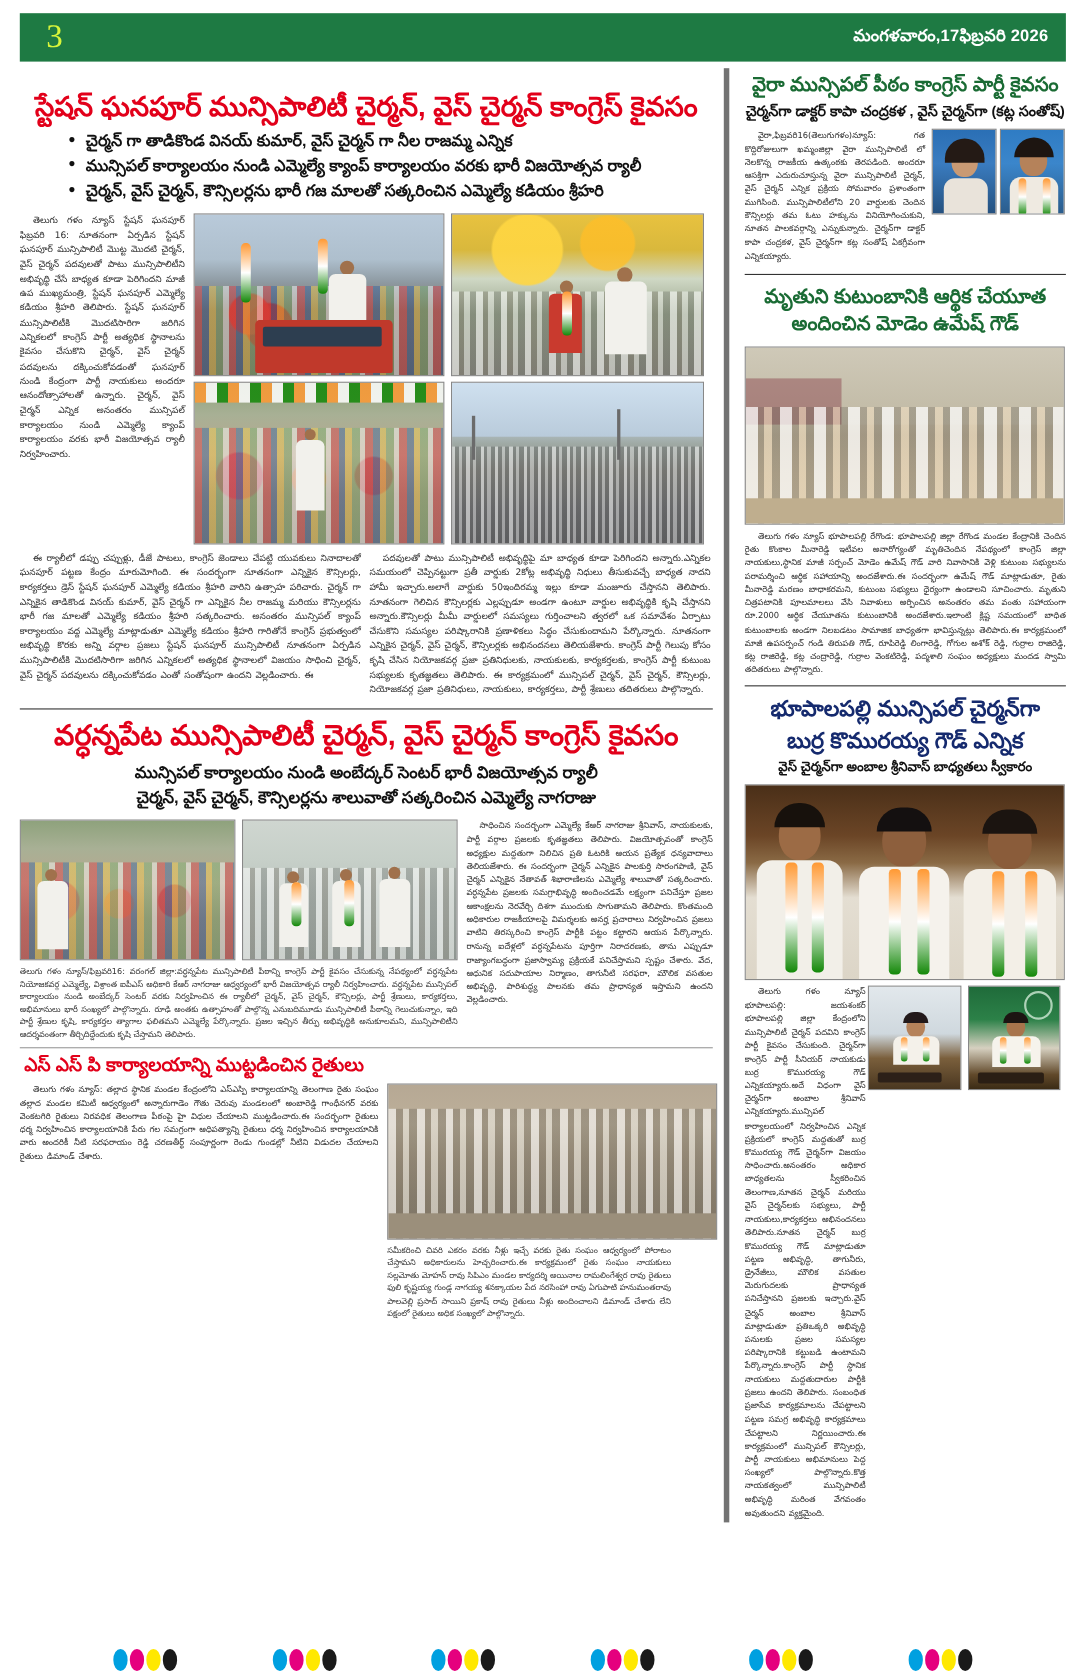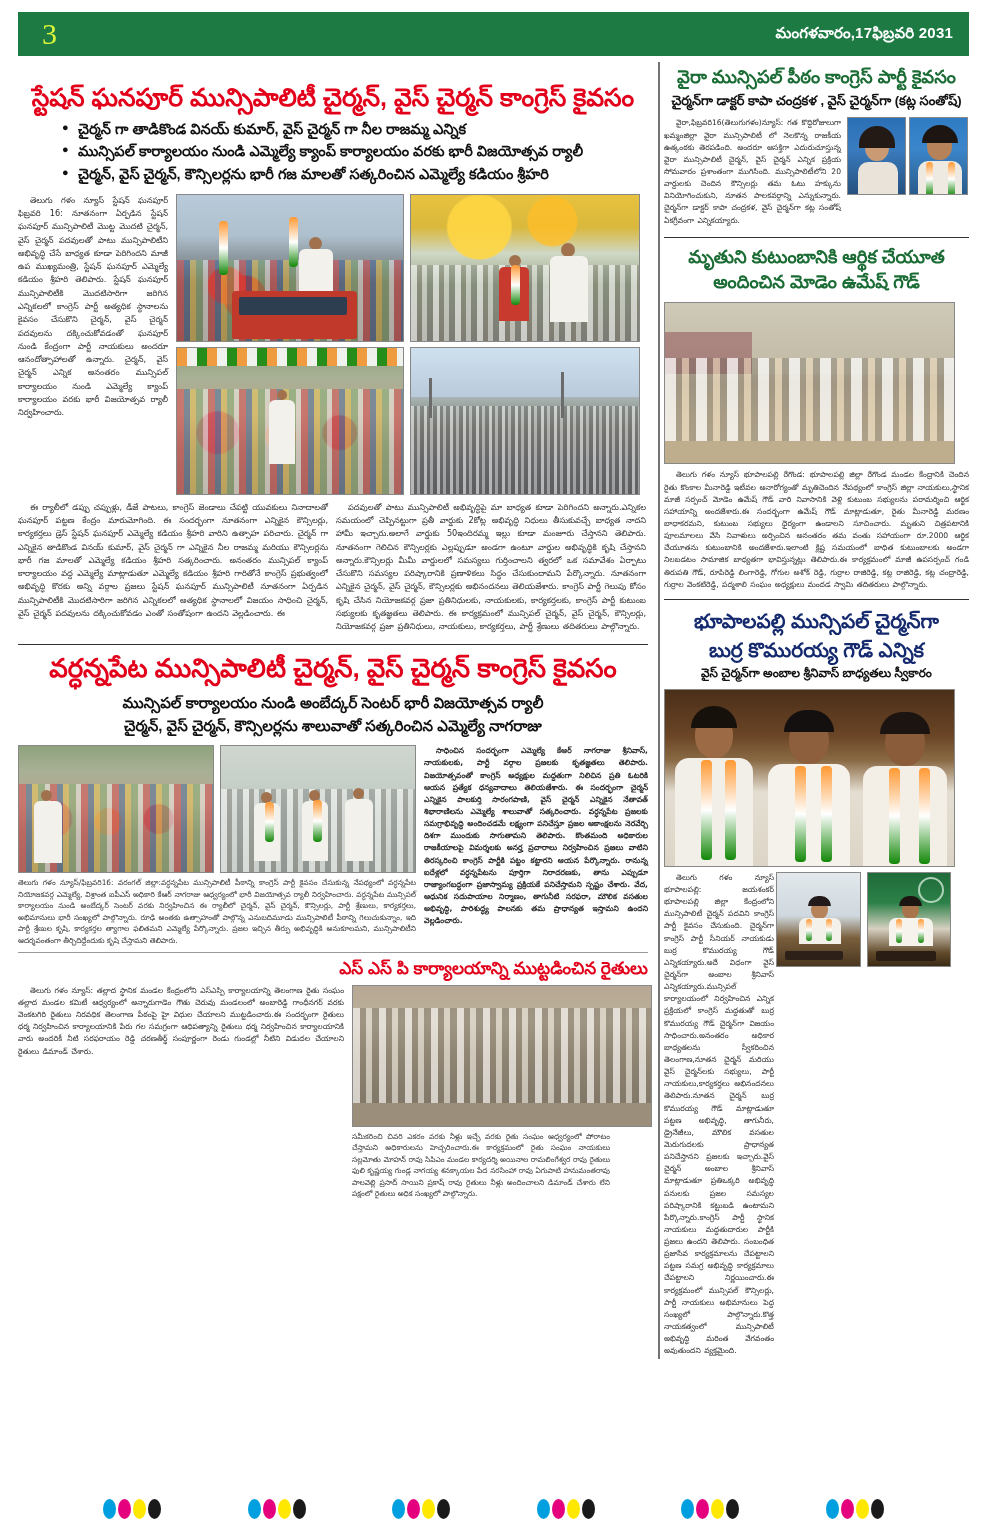--- a/index.html
+++ b/index.html
@@ -19,21 +19,21 @@
     height:44px; background:#1e7a43; margin:12px 0 0 0;
     display:flex; align-items:center; justify-content:space-between;
     padding:0 16px 0 24px;
   }
   .page-no { color:#d8f53a; font-size:30px; font-family:"Liberation Serif", serif; line-height:1; }
   .masthead-date { color:#ffffff; font-size:15px; font-weight:bold; letter-spacing:.2px; }
 
   
   .cols { display:flex; gap:0; margin-top:6px; }
   .col-left { width:640px; padding-right:10px; }
-  .col-right { width:311px; padding-left:4px; border-left:2px solid #737373; }
+  .col-right { width:311px; padding-left:14px; border-left:5px solid #737373; }
 
   
   .hl-red {
     color:#e2001a; font-weight:bold; text-align:center; line-height:1.22;
     font-family:"Liberation Sans", sans-serif;
   }
   .hl-green { color:#1a6b34; font-weight:bold; text-align:center; line-height:1.3; }
   .hl-navy  { color:#152a6e; font-weight:bold; text-align:center; line-height:1.3; }
 
   .h1-main { font-size:25px; margin:20px 0 6px; }
@@ -152,21 +152,21 @@
 
   .small-ph-row { display:flex; gap:6px; }
 </style>
 </head>
 <body>
 
 <div class="page">
 
   <div class="masthead" style="background: rgb(30, 122, 67);">
     <div class="page-no" style="color: rgb(216, 245, 58);">3</div>
-    <div class="masthead-date">మంగళవారం,17ఫిబ్రవరి 2031</div>
+    <div class="masthead-date">మంగళవారం,17ఫిబ్రవరి 2026</div>
   </div>
 
   <div class="cols">
 
     <div class="col-left">
 
       <div>
         <div class="hl-red h1-main">స్టేషన్ ఘనపూర్ మున్సిపాలిటీ చైర్మన్, వైస్ చైర్మన్ కాంగ్రెస్ కైవసం</div>
         <ul class="bullets">
           <li>చైర్మన్ గా తాడికొండ వినయ్ కుమార్, వైస్ చైర్మన్ గా నీల రాజమ్మ ఎన్నిక</li>
@@ -257,32 +257,32 @@
                 <div class="sash" style="left:44px;top:56px;height:40px;"></div>
                 <div class="face" style="width:11px;height:11px;left:88px;top:44px;"></div>
                 <div class="torso" style="width:26px;height:60px;left:81px;top:55px;"></div>
                 <div class="sash" style="left:92px;top:54px;height:42px;"></div>
                 <div class="face" style="width:11px;height:11px;left:132px;top:42px;"></div>
                 <div class="torso" style="width:28px;height:62px;left:124px;top:53px;"></div>
               </div>
             </div>
             <div class="caption" style="margin-top:4px;">తెలుగు గళం న్యూస్/ఫిబ్రవరి16: వరంగల్ జిల్లా:వర్ధన్నపేట మున్సిపాలిటీ పీఠాన్ని కాంగ్రెస్ పార్టీ కైవసం చేసుకున్న నేపథ్యంలో వర్ధన్నపేట నియోజకవర్గ ఎమ్మెల్యే, విశ్రాంత ఐపీఎస్ అధికారి కేఆర్ నాగరాజు ఆధ్వర్యంలో భారీ విజయోత్సవ ర్యాలీ నిర్వహించారు. వర్ధన్నపేట మున్సిపల్ కార్యాలయం నుండి అంబేద్కర్ సెంటర్ వరకు నిర్వహించిన ఈ ర్యాలీలో చైర్మన్, వైస్ చైర్మన్, కౌన్సిలర్లు, పార్టీ శ్రేణులు, కార్యకర్తలు, అభిమానులు భారీ సంఖ్యలో పాల్గొన్నారు. రూఢి అంతకు ఉత్సాహంతో పాల్గొన్న ఎనుబదిమూడు మున్సిపాలిటీ పీఠాన్ని గెలుచుకున్నాం, ఇది పార్టీ శ్రేణుల కృషి, కార్యకర్తల త్యాగాల ఫలితమని ఎమ్మెల్యే పేర్కొన్నారు. ప్రజల ఇచ్చిన తీర్పు అభివృద్ధికి అనుకూలమని, మున్సిపాలిటీని ఆదర్శవంతంగా తీర్చిదిద్దేందుకు కృషి చేస్తామని తెలిపారు.</div>
           </div>
-          <div style="width:240px;font-weight:bold;">
+          <div style="width:240px;">
             <div class="body-txt sm">
               <p>సాధించిన సందర్భంగా ఎమ్మెల్యే కేఆర్ నాగరాజు శ్రీనివాస్, నాయకులకు, పార్టీ వర్గాల ప్రజలకు కృతజ్ఞతలు తెలిపారు. విజయోత్సవంతో కాంగ్రెస్ అధ్యక్షుల మద్దతుగా నిలిచిన ప్రతి ఓటరికి ఆయన ప్రత్యేక ధన్యవాదాలు తెలియజేశారు. ఈ సందర్భంగా చైర్మన్ ఎన్నికైన పాలకుర్తి సారంగపాణి, వైస్ చైర్మన్ ఎన్నికైన నేతావత్ శిభారాణిలను ఎమ్మెల్యే శాలువాతో సత్కరించారు. వర్ధన్నపేట ప్రజలకు సమగ్రాభివృద్ధి అందించడమే లక్ష్యంగా పనిచేస్తూ ప్రజల ఆకాంక్షలను నెరవేర్చి దిశగా ముందుకు సాగుతామని తెలిపారు. కొంతమంది అధికారుల రాజకీయాలపై విమర్శలకు అనర్హ ప్రచారాలు నిర్వహించిన ప్రజలు వాటిని తిరస్కరించి కాంగ్రెస్ పార్టీకి పట్టం కట్టారని ఆయన పేర్కొన్నారు. రానున్న ఐదేళ్లలో వర్ధన్నపేటను పూర్తిగా నిరాదరణకు, తాను ఎప్పుడూ రాజ్యాంగబద్ధంగా ప్రజాస్వామ్య ప్రక్రియకే పనిచేస్తామని స్పష్టం చేశారు. వేద, ఆధునిక సదుపాయాల నిర్మాణం, తాగునీటి సరఫరా, మౌలిక వసతుల అభివృద్ధి, పారిశుద్ధ్య పాలనకు తమ ప్రాధాన్యత ఇస్తామని ఉందని వెల్లడించారు.</p>
             </div>
           </div>
         </div>
       </div>
 
       <hr class="thin">
 
       <div>
-        <div class="hl-red" style="font-size:17px;text-align:right;margin:4px 0 5px 4px;">ఎస్ ఎస్ పి కార్యాలయాన్ని ముట్టడించిన రైతులు</div>
+        <div class="hl-red" style="font-size:17px;text-align:left;margin:4px 0 5px 4px;">ఎస్ ఎస్ పి కార్యాలయాన్ని ముట్టడించిన రైతులు</div>
         <div style="display:flex;gap:8px;">
           <div style="width:326px;">
             <div class="body-txt sm">
               <p>తెలుగు గళం న్యూస్: తల్లాద స్థానిక మండల కేంద్రంలోని ఎస్ఎస్పి కార్యాలయాన్ని తెలంగాణ రైతు సంఘం తల్లాద మండల కమిటీ ఆధ్వర్యంలో అన్నారుగాడెం గౌతు చెరువు మండలంలో అంబారెడ్డి గాంధీనగర్ వరకు వెంకటగిరి రైతులు నిరవధిక తెలంగాణ పీఠంపై హై విధుల చేయాలని ముట్టడించారు.ఈ సందర్భంగా రైతులు ధర్మ నిర్వహించిన కార్యాలయానికి పేరు గల సమగ్రంగా ఆధిపత్యాన్ని రైతులు ధర్మ నిర్వహించిన కార్యాలయానికి వారు అందరికీ నీటి సరఫరాయం రెడ్డి చరణతీర్థ్ సంపూర్ణంగా రెండు గుండల్లో నీటిని విడుదల చేయాలని రైతులు డిమాండ్ చేశారు.</p>
             </div>
           </div>
           <div style="width:258px;">
             <div class="ph p-sit" style="width:300px;height:142px;">
               <div class="ppl" style="height:84%;background:repeating-linear-gradient(90deg,rgba(255,255,255,.6) 0 7px,rgba(90,85,75,.3) 7px 13px,rgba(245,245,240,.5) 13px 19px,rgba(70,70,65,.25) 19px 26px);"></div>
               <div style="position:absolute;bottom:0;left:0;right:0;height:16%;background:#9b8f7b;"></div>

